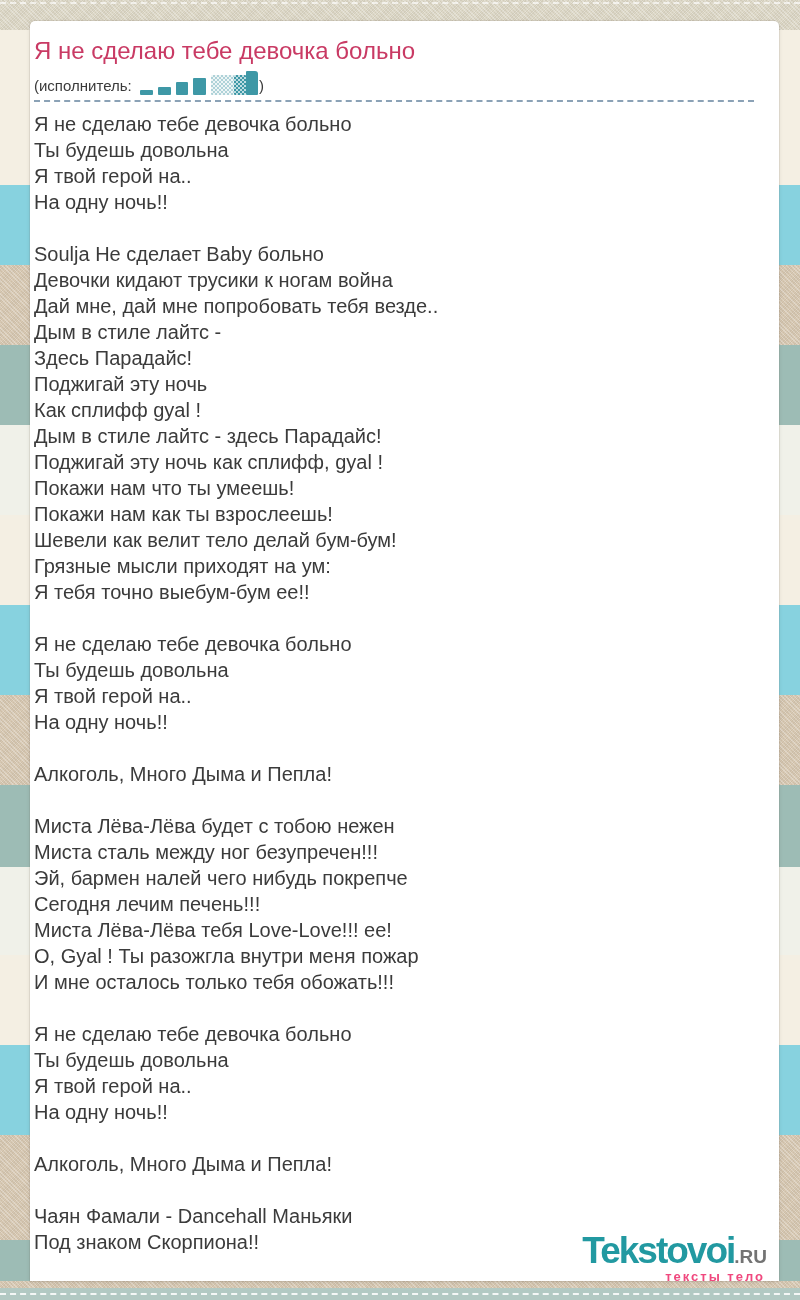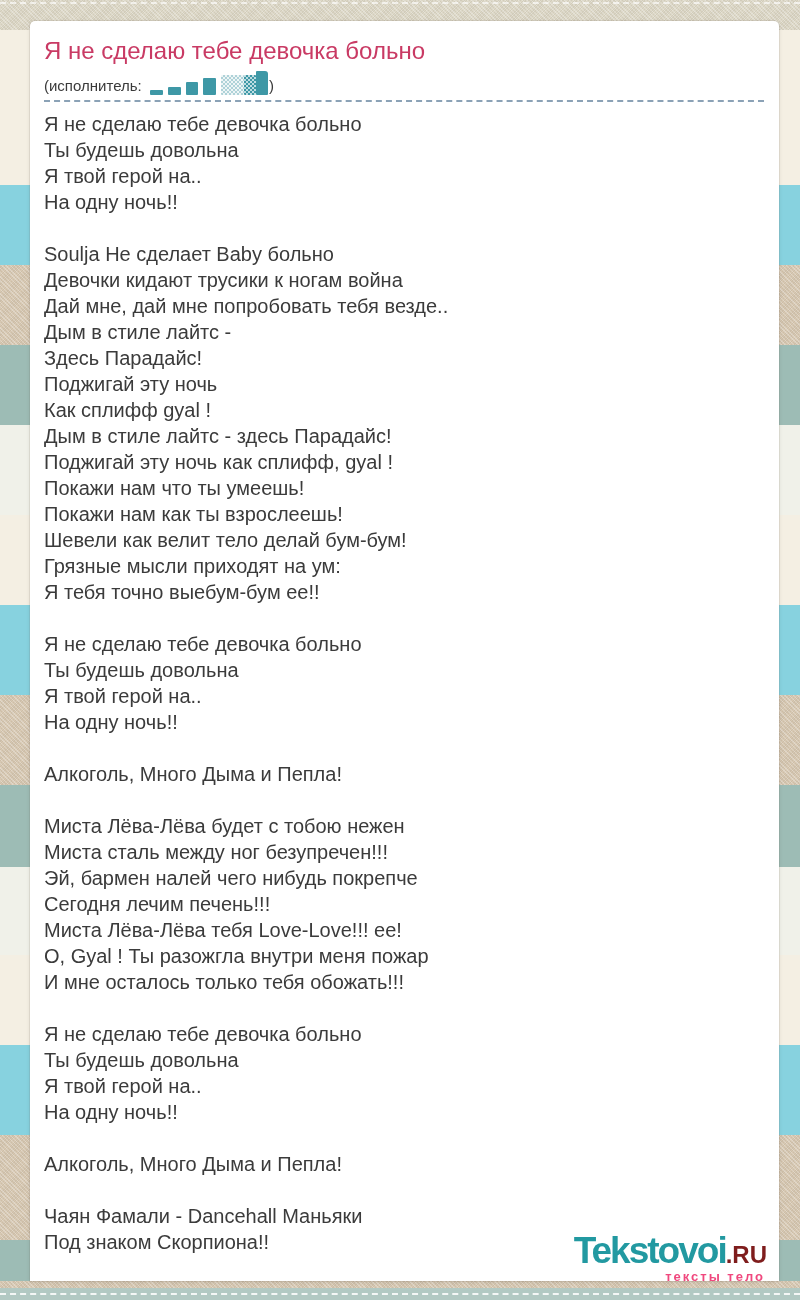--- a/index.html
+++ b/index.html
@@ -25,21 +25,21 @@
   }
   .top-dash{position:absolute;top:2px;left:0;width:800px;border-top:2px dashed rgba(255,255,255,.65);}
   .bottom-dash{position:absolute;top:5px;left:0;width:800px;border-top:2px dashed rgba(255,255,255,.85);}
 
   
   .card{
     position:absolute;left:30px;top:21px;width:749px;height:1260px;z-index:1;
     background:#ffffff;border-radius:5px 5px 0 0;
     box-shadow:0 0 0 1px rgba(120,110,90,.12), 0 1px 4px rgba(0,0,0,.10);
   }
-  .card-inner{position:relative;padding:15px 14px 0 14px;height:100%;box-sizing:border-box;}
+  .card-inner{position:relative;padding:15px 14px 0 4px;height:100%;box-sizing:border-box;}
 
   .song-title{
     margin:0;color:#c93a64;font-size:24px;line-height:30px;font-weight:400;
   }
   .artist-row{
     margin-top:5px;display:flex;align-items:flex-end;
     color:#3a3a3a;font-size:15px;line-height:20px;
     padding-bottom:4px;
     border-bottom:2px dashed #8ba2b6;
     width:720px;box-sizing:border-box;
@@ -61,21 +61,21 @@
     margin-top:9px;
     color:#3b3b3b;font-size:20px;line-height:26px;
     white-space:pre-line;
   }
 
   
   .logo{
     position:absolute;right:12px;bottom:-2px;z-index:2;text-align:right;line-height:1;
   }
   .logo-main{font-weight:800;letter-spacing:-2px;font-size:37px;color:#2299a1;margin-left:43px;}
-  .logo-tld{font-weight:800;font-size:24px;color:#7f1d1d;letter-spacing:0;}
+  .logo-tld{font-weight:800;font-size:19px;color:#737373;letter-spacing:0;}
   .logo-tagline{
     font-weight:700;font-size:13px;color:#f0487e;letter-spacing:2px;
     margin-top:1px;margin-right:2px;
   }
 </style>
 </head>
 <body>
 
 <div class="bg">
   <div class="stripe c-top tex" style="top:0;height:30px;">

